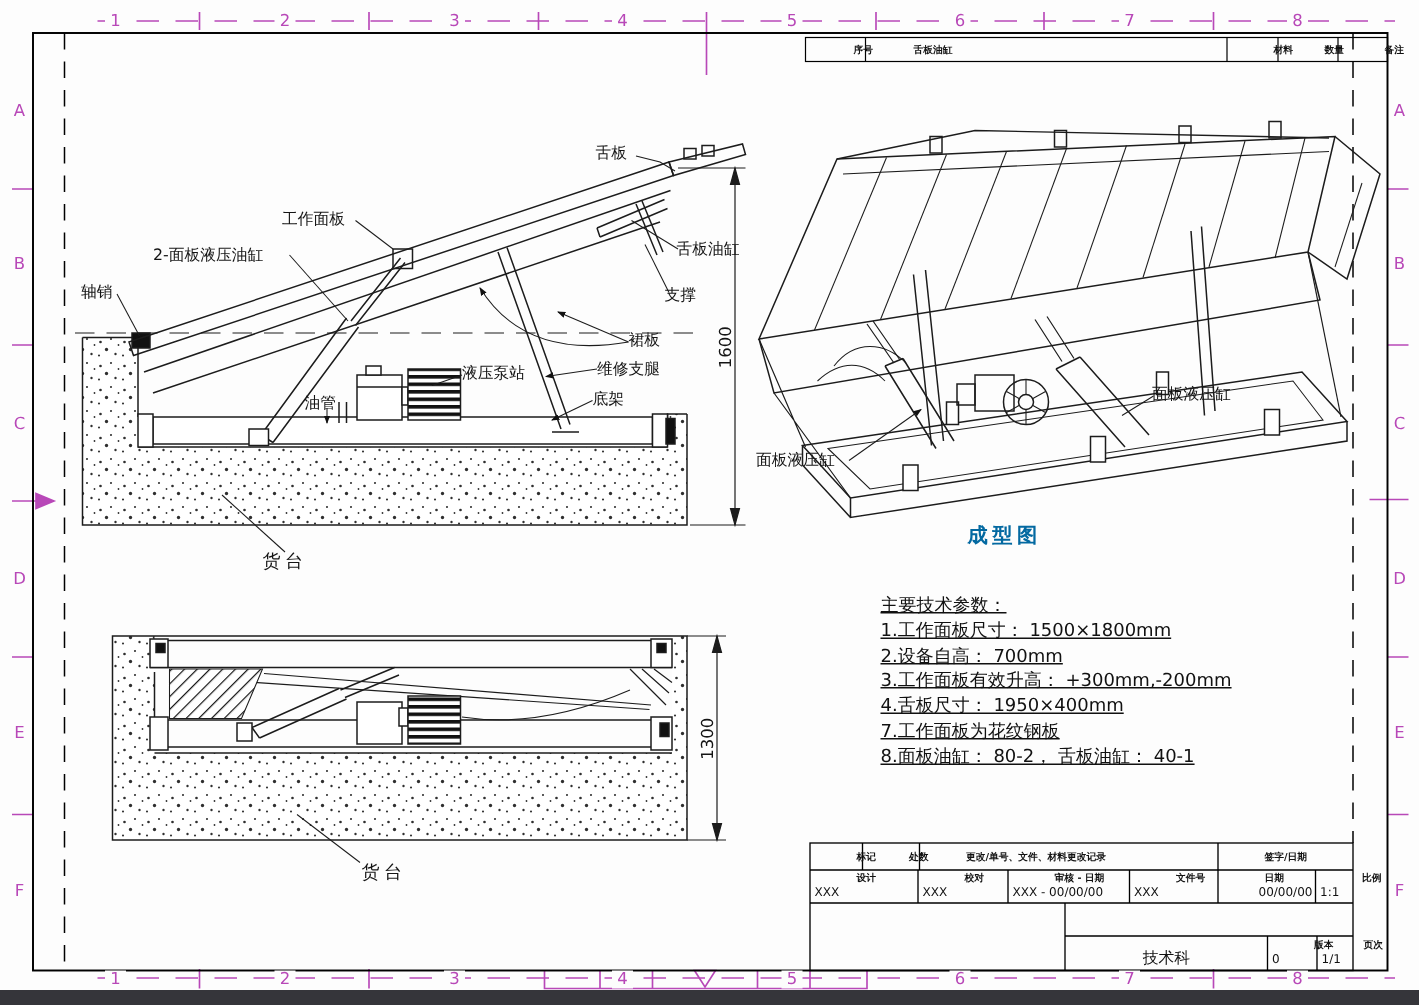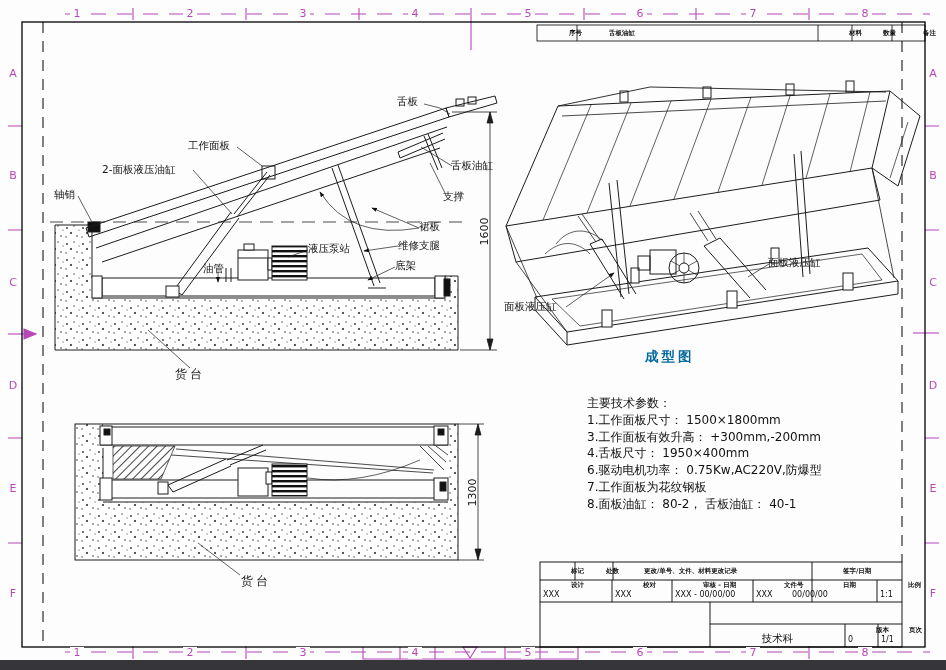--- a/index.html
+++ b/index.html
@@ -13,21 +13,21 @@
   .zn{position:absolute;width:14px;text-align:center;font:11px "DejaVu Sans",sans-serif;
       color:#b848b8;background:#fdfdfd;line-height:12px;}
   .tb{position:absolute;color:#111;white-space:nowrap;}
   .t6{font-size:6.5px;line-height:7px;font-weight:bold;padding-left:28px;}
   .t8{font-size:8px;line-height:9px;}
   .title-big{position:absolute;left:541px;top:602px;width:168px;height:45px;display:flex;
       align-items:center;justify-content:center;font-size:16.5px;letter-spacing:2px;color:#111;}
   .dept{position:absolute;left:710px;top:624px;width:135px;height:30px;display:flex;
       align-items:center;justify-content:center;font-size:10.5px;color:#111;}
   #specs{position:absolute;left:587px;top:395px;width:310px;color:#111;}
-  #specs .sline{font-size:12px;line-height:16.8px;white-space:nowrap;}
+  #specs .sline{font-size:12px;line-height:16.8px;white-space:nowrap;text-decoration:underline;}
   #bottom-strip{position:absolute;left:0;top:660px;width:946px;height:10px;background:#35353a;}
 </style>
 </head>
 <body>
 
 <div id="app">
 
 <svg width="946" height="670" viewBox="0 0 946 670">
   <defs>
     <pattern id="speck" width="16" height="16" patternUnits="userSpaceOnUse">
@@ -312,42 +312,42 @@
   <div class="lbl s12" style="left:241px;top:573px">货台</div>
   <div class="lbl rot" style="left:458px;top:486px">1300</div>
 
   <div class="lbl" style="left:504px;top:300px">面板液压缸</div>
   <div class="lbl" style="left:768px;top:256px">面板液压缸</div>
   <div class="lbl s14" style="left:645px;top:348px">成型图</div>
 
   <div id="specs">
     <div class="sline">主要技术参数：</div>
     <div class="sline">1.工作面板尺寸： 1500×1800mm</div>
+    <div class="sline">2.设备自高： 700mm</div>
     <div class="sline">3.工作面板有效升高： +300mm,-200mm</div>
     <div class="sline">4.舌板尺寸： 1950×400mm</div>
-    <div class="sline">6.驱动电机功率： 0.75Kw,AC220V,防爆型</div>
     <div class="sline">7.工作面板为花纹钢板</div>
     <div class="sline">8.面板油缸： 80-2， 舌板油缸： 40-1</div>
   </div>
 
   <div class="tb t6" style="left:543px;top:568px">标记</div>
   <div class="tb t6" style="left:578px;top:568px">处数</div>
   <div class="tb t6" style="left:616px;top:568px">更改/单号、文件、材料更改记录</div>
   <div class="tb t6" style="left:815px;top:568px">签字/日期</div>
 
   <div class="tb t6" style="left:543px;top:582px">设计</div>
   <div class="tb t8" style="left:543px;top:590px">XXX</div>
   <div class="tb t6" style="left:615px;top:582px">校对</div>
   <div class="tb t8" style="left:615px;top:590px">XXX</div>
   <div class="tb t6" style="left:675px;top:582px">审核 - 日期</div>
   <div class="tb t8" style="left:675px;top:590px">XXX - 00/00/00</div>
   <div class="tb t6" style="left:756px;top:582px">文件号</div>
   <div class="tb t8" style="left:756px;top:590px">XXX</div>
   <div class="tb t6" style="left:815px;top:582px">日期</div>
-  <div class="tb t8" style="left:792px;top:590px">00/00/00</div>
+  <div class="tb t8" style="left:839px;top:590px">00/00/00</div>
   <div class="tb t6" style="left:880px;top:582px">比例</div>
   <div class="tb t8" style="left:880px;top:590px">1:1</div>
 
   <div class="dept">技术科</div>
   <div class="tb t6" style="left:848px;top:627px">版本</div>
   <div class="tb t8" style="left:848px;top:635px">0</div>
   <div class="tb t6" style="left:881px;top:627px">页次</div>
   <div class="tb t8" style="left:881px;top:635px">1/1</div>
 
   <div id="bottom-strip"></div>

